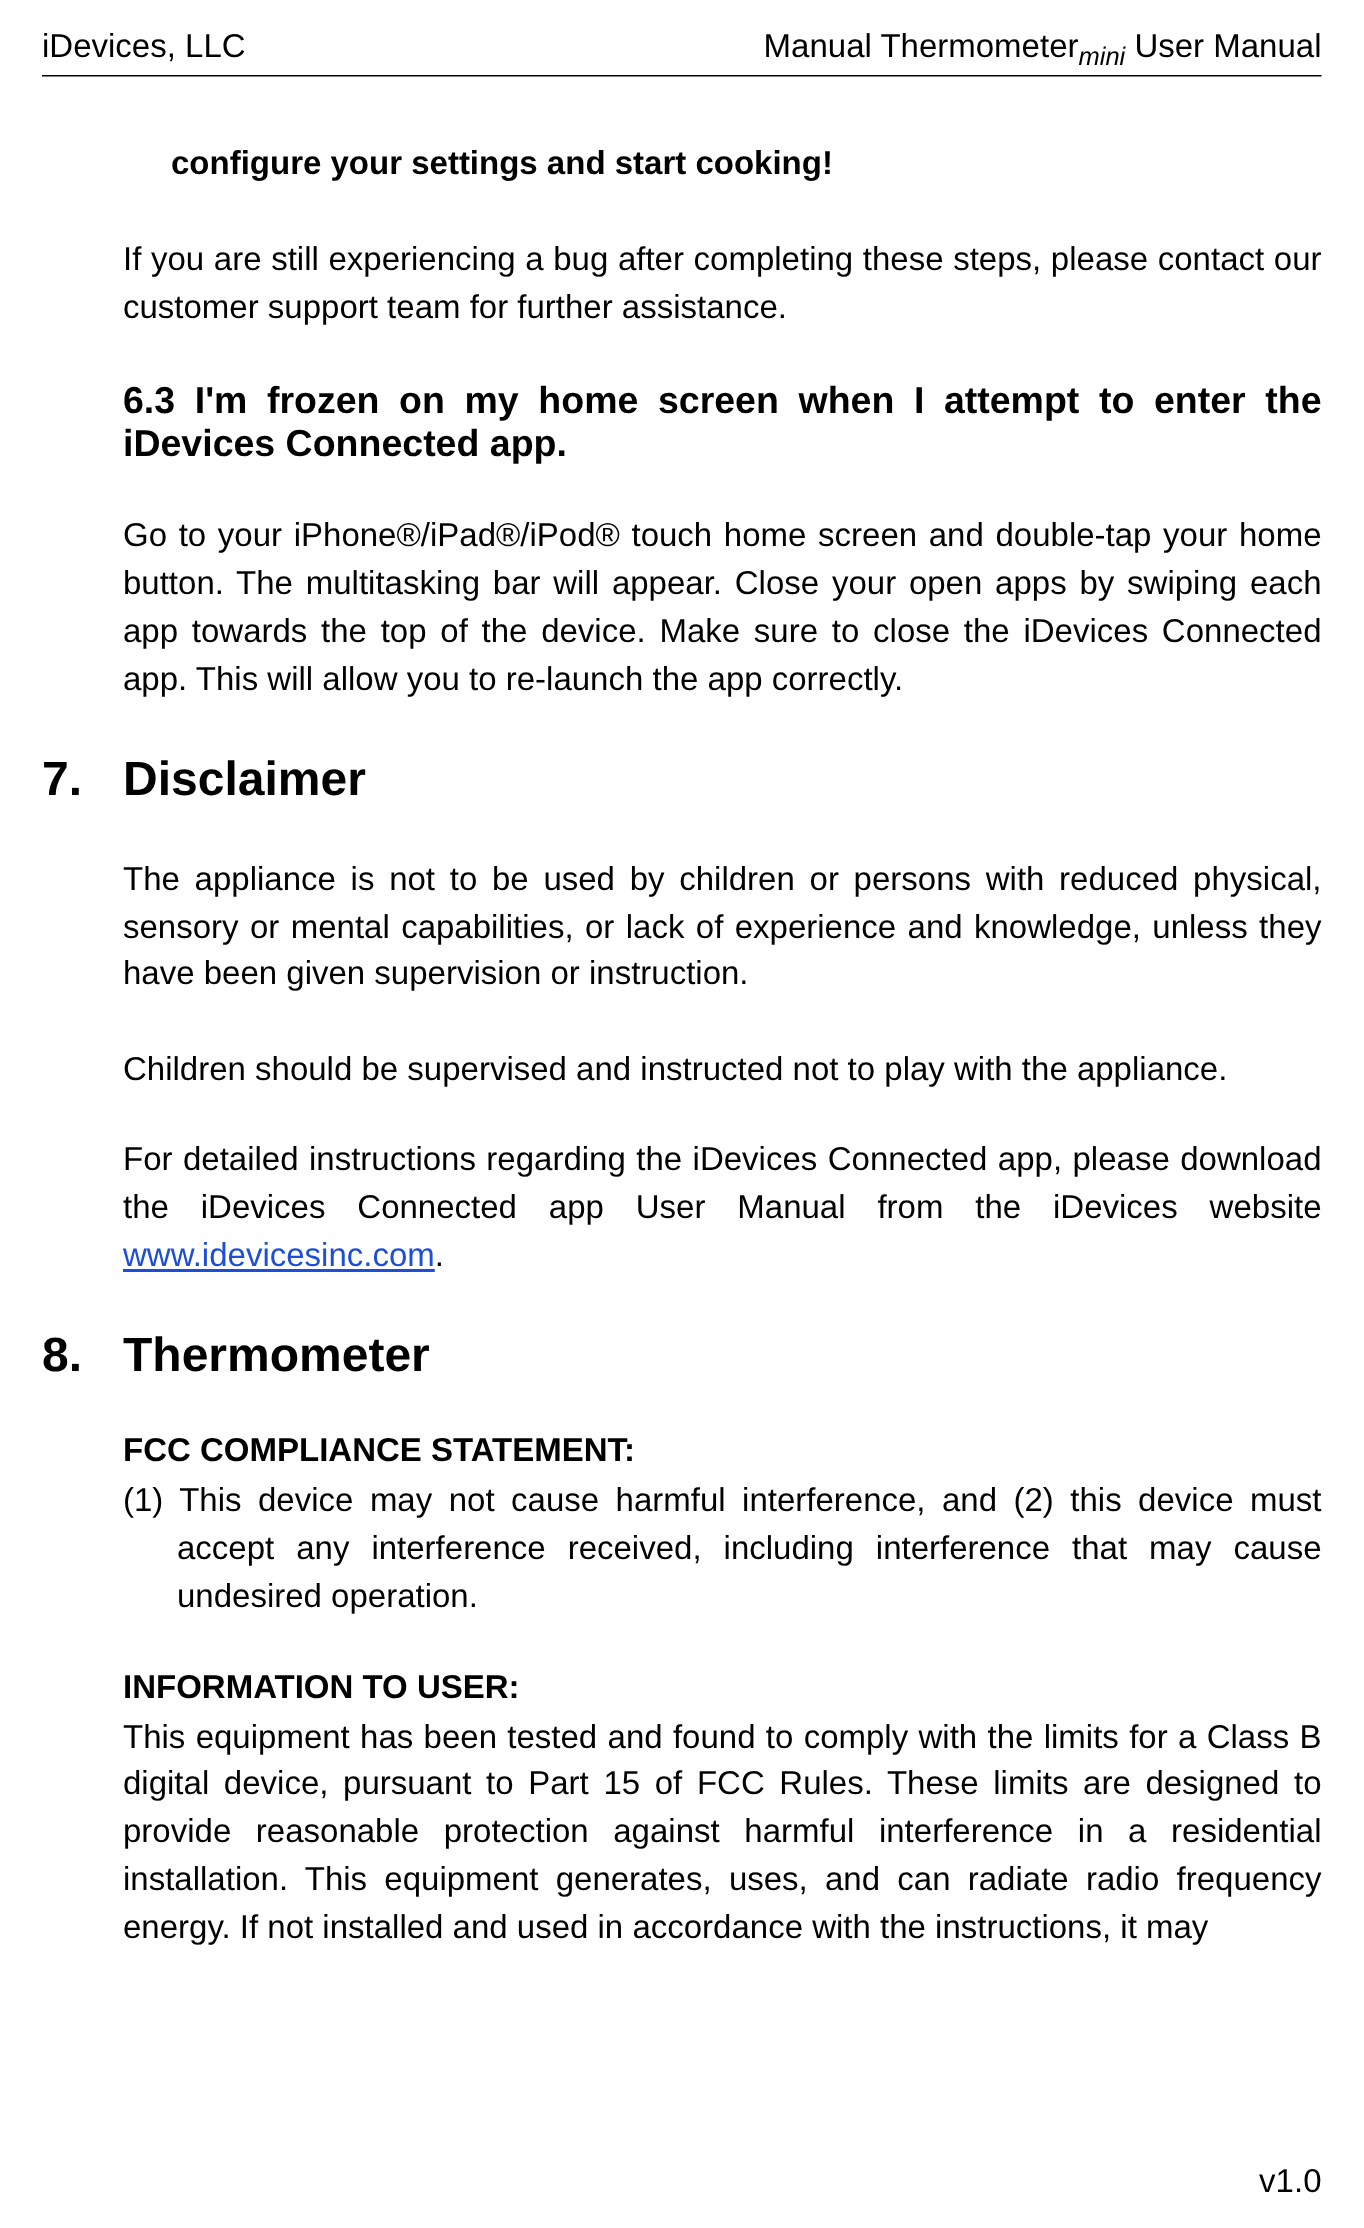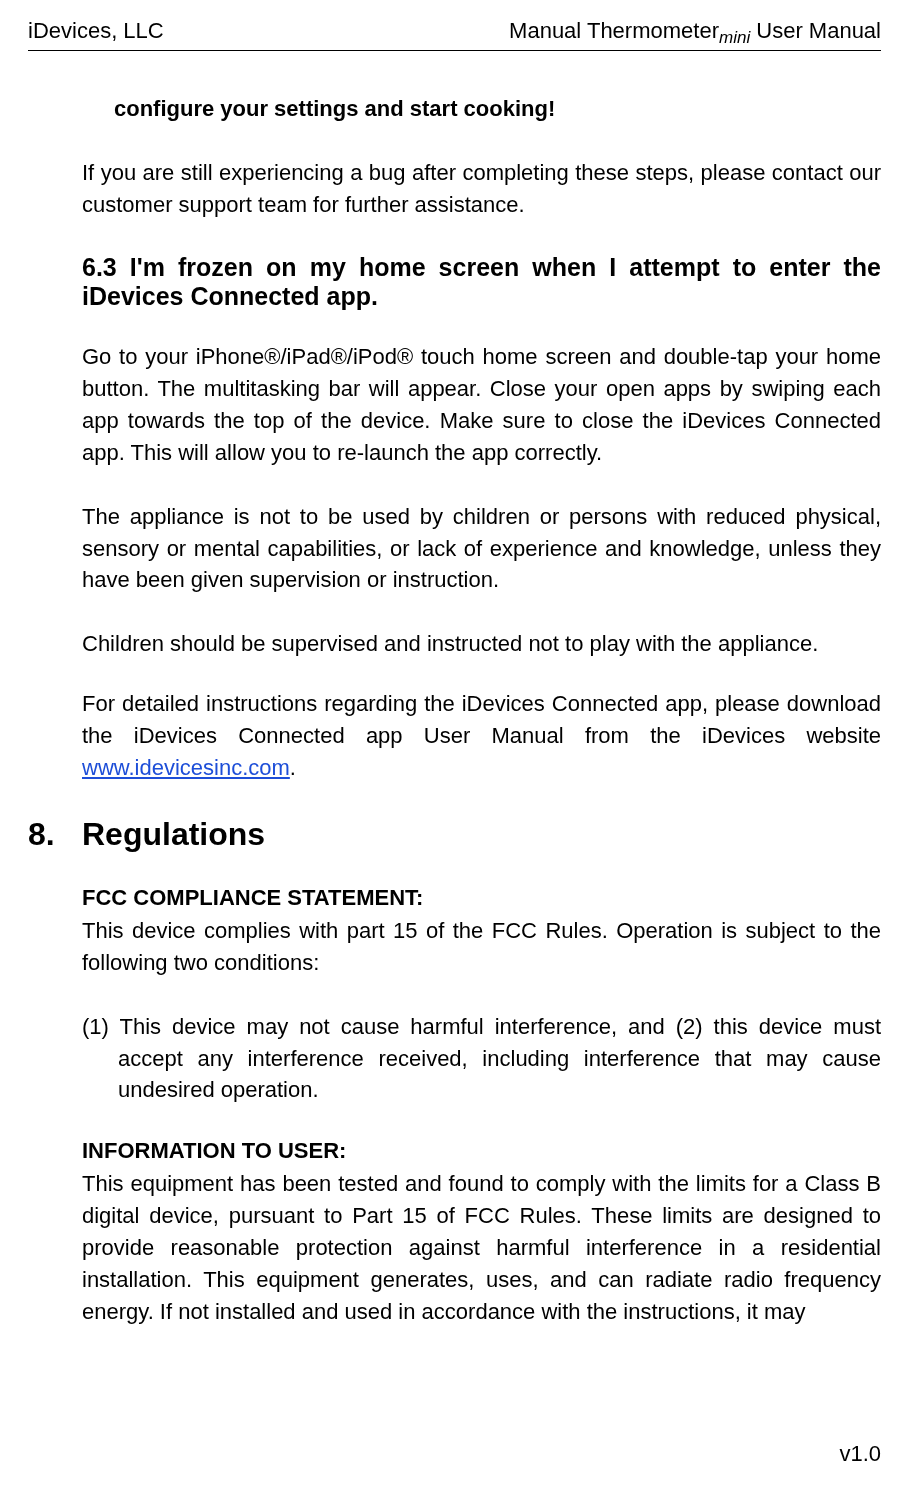--- a/index.html
+++ b/index.html
@@ -77,35 +77,37 @@
 <div class="content">
 
   <p class="indent">configure your settings and start cooking!</p>
 
   <p class="justify">If you are still experiencing a bug after completing these steps, please contact our customer support team for further assistance.</p>
 
   <h2 class="section">6.3  I'm frozen on my home screen when I attempt to enter the iDevices Connected app.</h2>
 
   <p class="justify">Go to your iPhone®/iPad®/iPod® touch home screen and double-tap your home button. The multitasking bar will appear. Close your open apps by swiping each app towards the top of the device. Make sure to close the iDevices Connected app. This will allow you to re-launch the app correctly.</p>
 
+  <h1 class="chapter">
+    <span class="chapter-num">7.</span><span>Disclaimer</span>
+  </h1>
 
   <p class="justify">The appliance is not to be used by children or persons with reduced physical, sensory or mental capabilities, or lack of experience and knowledge, unless they have been given supervision or instruction.</p>
 
   <p class="tight">Children should be supervised and instructed not to play with the appliance.</p>
 
   <p class="justify">
     <span>For detailed instructions regarding the iDevices Connected app, please download the iDevices Connected app User Manual from the iDevices website </span><a class="link" href="#">www.idevicesinc.com</a><span>.</span>
   </p>
 
   <h1 class="chapter">
-    <span class="chapter-num">8.</span><span>Regulations</span>
+    <span class="chapter-num">8.</span><span>Thermometer</span>
   </h1>
 
   <div class="subhead">FCC COMPLIANCE STATEMENT:</div>
-  <p class="justify">This device complies with part 15 of the FCC Rules.  Operation is subject to the following two conditions:</p>
 
   <p class="list-hang">(1) This device may not cause harmful interference, and (2) this device must accept any interference received, including interference that may cause undesired operation.</p>
 
   <div class="subhead">INFORMATION TO USER:</div>
   <p class="justify" style="margin-bottom:0;">This equipment has been tested and found to comply with the limits for a Class B digital device, pursuant to Part 15 of FCC Rules.  These limits are designed to provide reasonable protection against harmful interference in a residential installation.  This equipment generates, uses, and can radiate radio frequency energy.  If not installed and used in accordance with the instructions, it may</p>
 
 </div>
 
 <div class="footer">v1.0</div>
 

